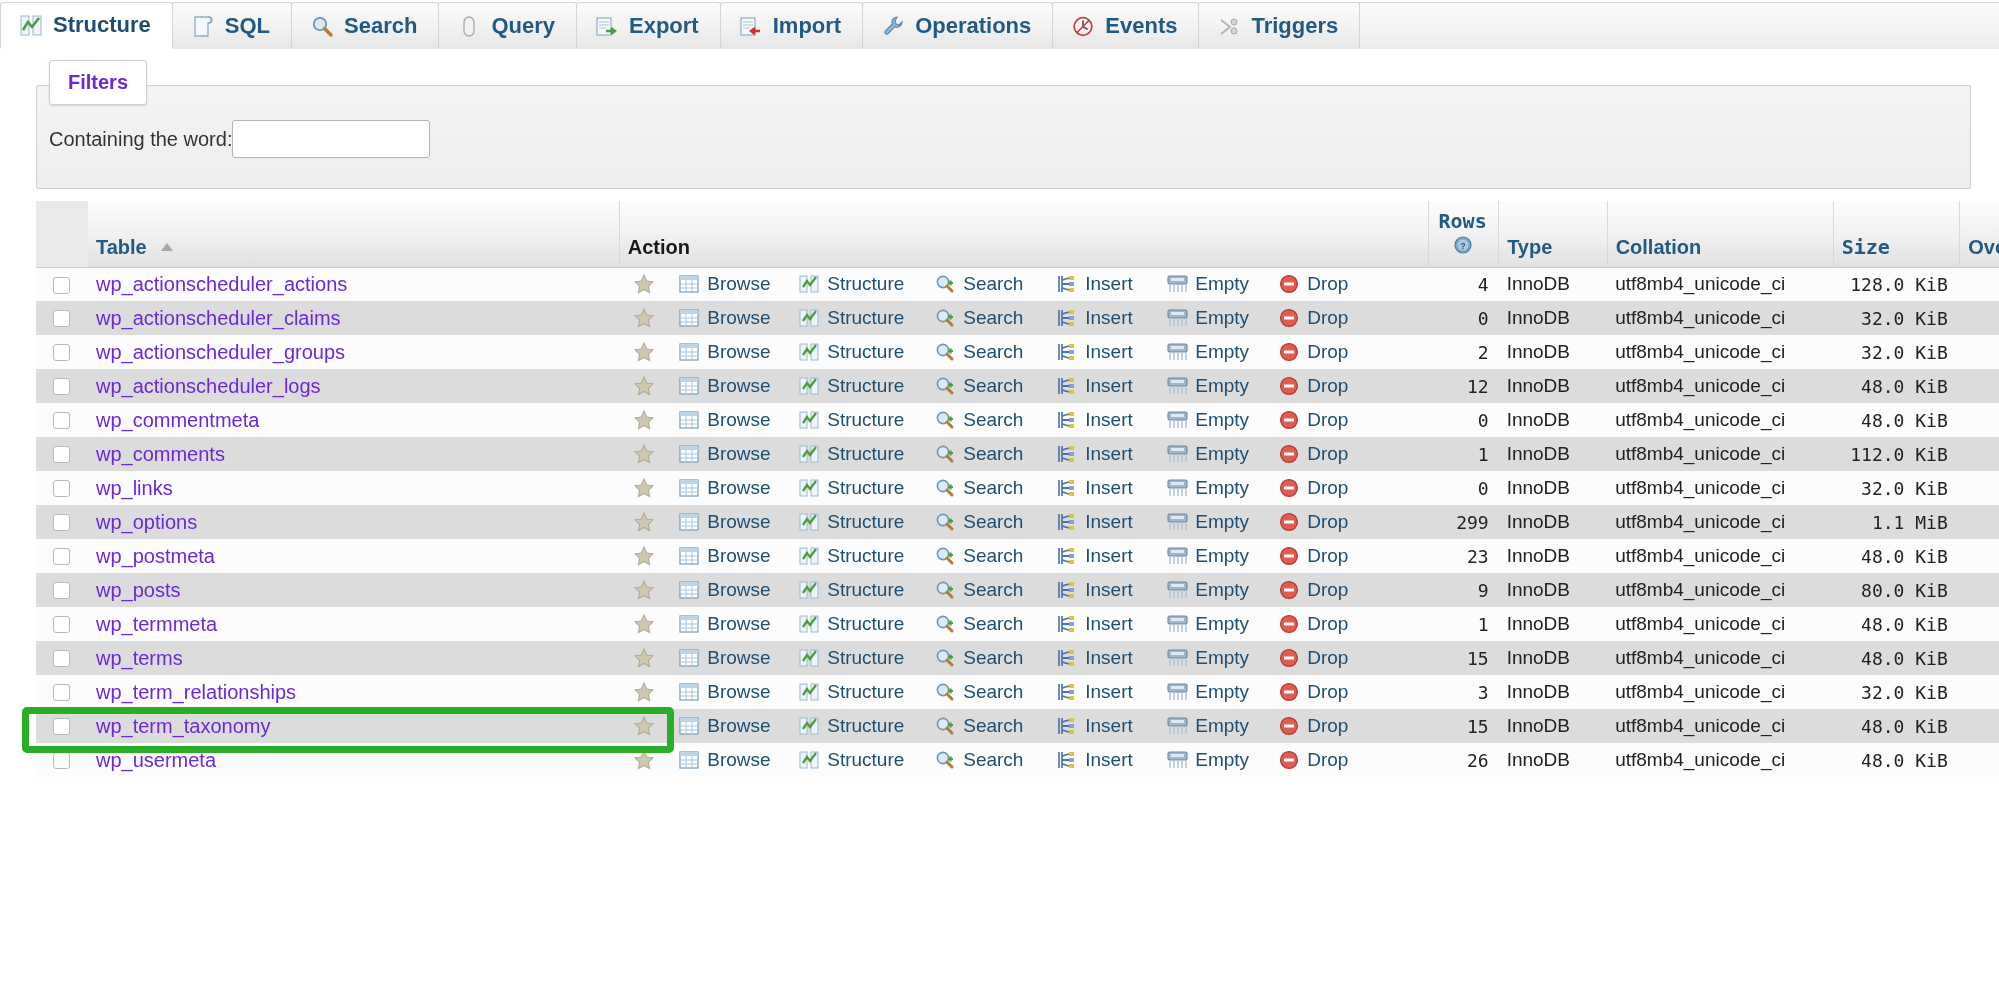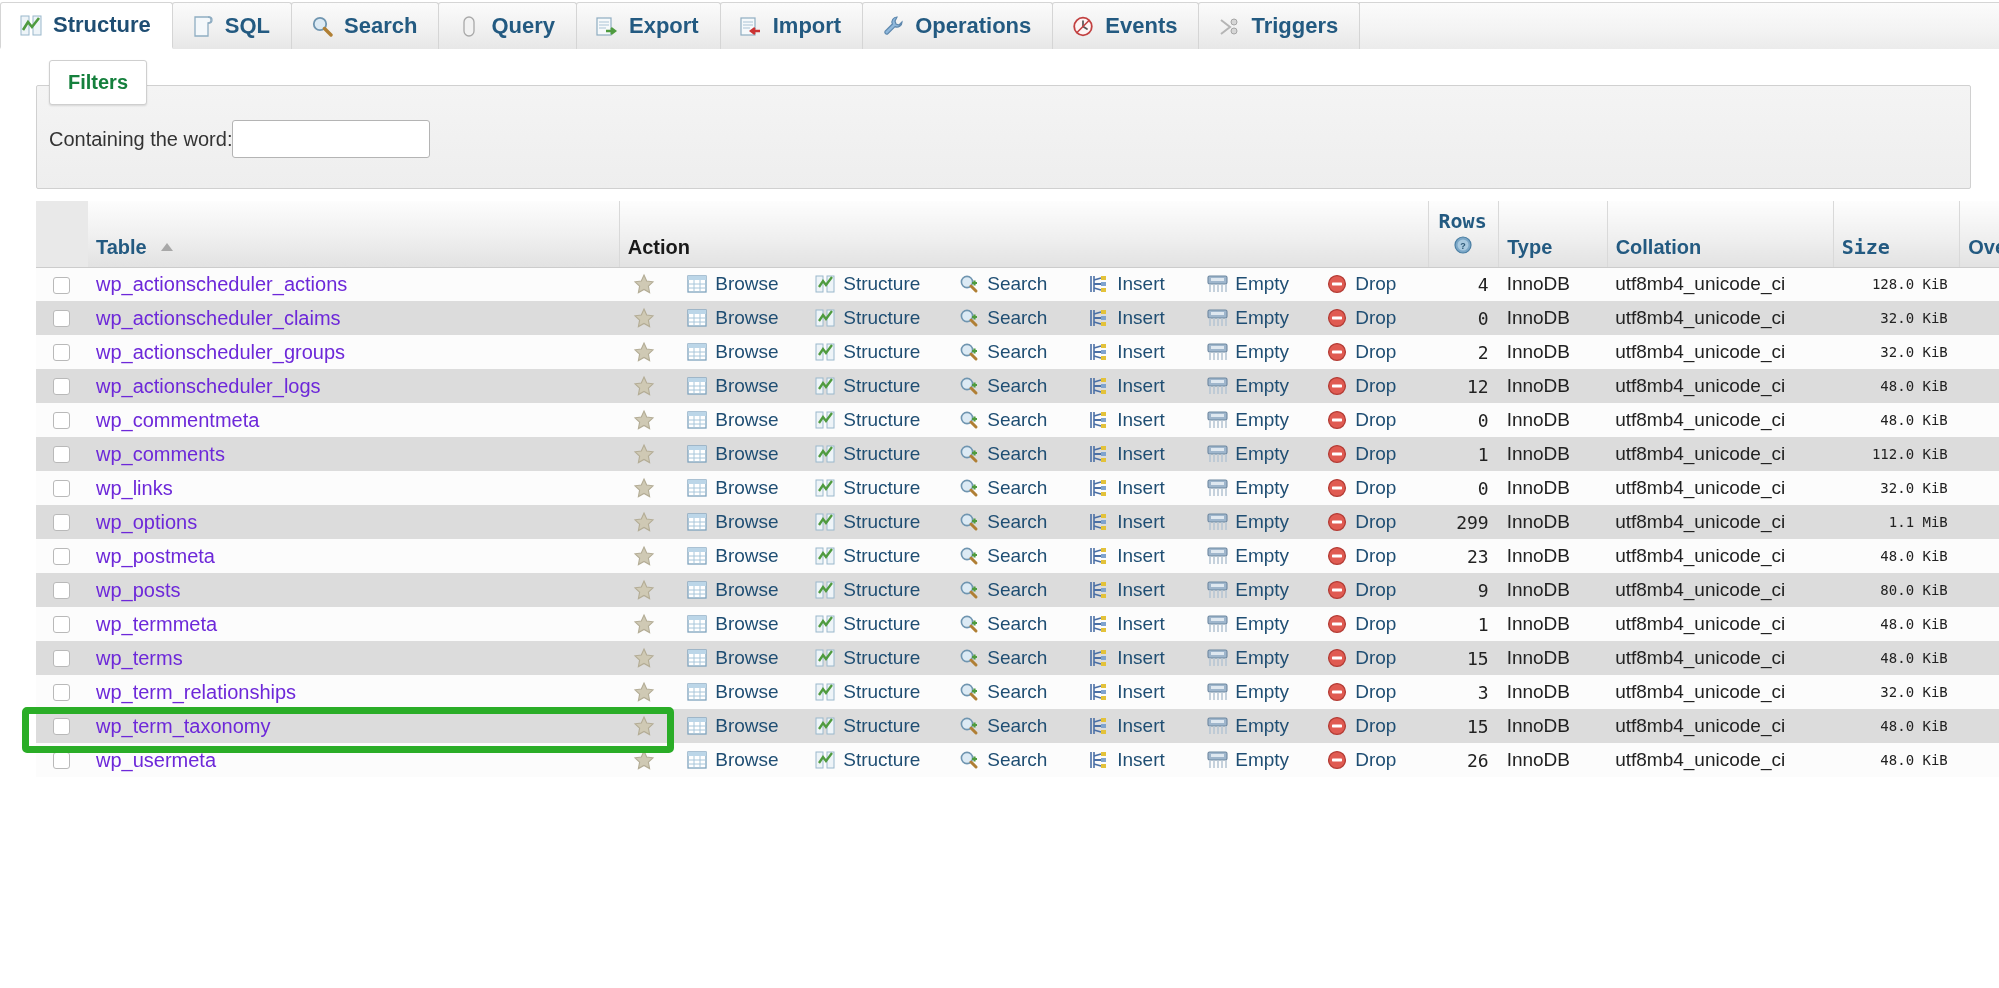--- a/index.html
+++ b/index.html
@@ -77,21 +77,21 @@
   #filters-legend {
     position: absolute;
     top: -26px;
     left: 12px;
     background: #ffffff;
     border: 1px solid #cfcfcf;
     border-radius: 3px;
     padding: 10px 18px;
     font-size: 20px;
     font-weight: bold;
-    color: #15803d;
+    color: #6d28d9;
     box-shadow: 0 1px 2px rgba(0,0,0,0.12);
   }
   #filter-row {
     display: flex;
     align-items: center;
     padding-left: 12px;
     margin-top: 4px;
   }
   #filter-label { font-size: 20px; color: #333; }
   #filter-input {
@@ -145,21 +145,21 @@
   tr.r-even td { background: #dcdcdc; }
 
   .c-chk   { width: 46px;  text-align: center; }
   .c-name  { width: 470px; }
   .c-act   { width: 716px; }
   .c-rows  { width: 62px;  text-align: right; padding-right: 10px !important;
              font-family: "DejaVu Sans Mono", monospace; font-size: 18px; }
   .c-type  { width: 96px; }
   .c-coll  { width: 200px; }
   .c-size  { width: 112px; text-align: right;
-             font-family: "DejaVu Sans Mono", monospace; font-size: 14px;
+             font-family: "DejaVu Sans Mono", monospace; font-size: 18px;
              color: #2b6a8f; padding-right: 12px !important; }
   .c-over  { width: 120px; }
 
   .tname {
     color: #6d28d9;
     font-weight: normal;
     font-size: 20px;
     text-decoration: none;
     cursor: pointer;
   }
@@ -167,21 +167,21 @@
     width: 17px; height: 17px;
     border: 1px solid #b9b9b9;
     border-radius: 3px;
     background: #fff;
     display: inline-block;
     vertical-align: middle;
     cursor: pointer;
   }
 
   
-  .actions { display: flex; align-items: center; gap: 8px; }
+  .actions { display: flex; align-items: center; gap: 0px; }
   .act-item {
     display: inline-flex;
     align-items: center;
     gap: 7px;
     color: #1f4e73;
     font-size: 19px;
     text-decoration: none;
     cursor: pointer;
     white-space: nowrap;
   }

